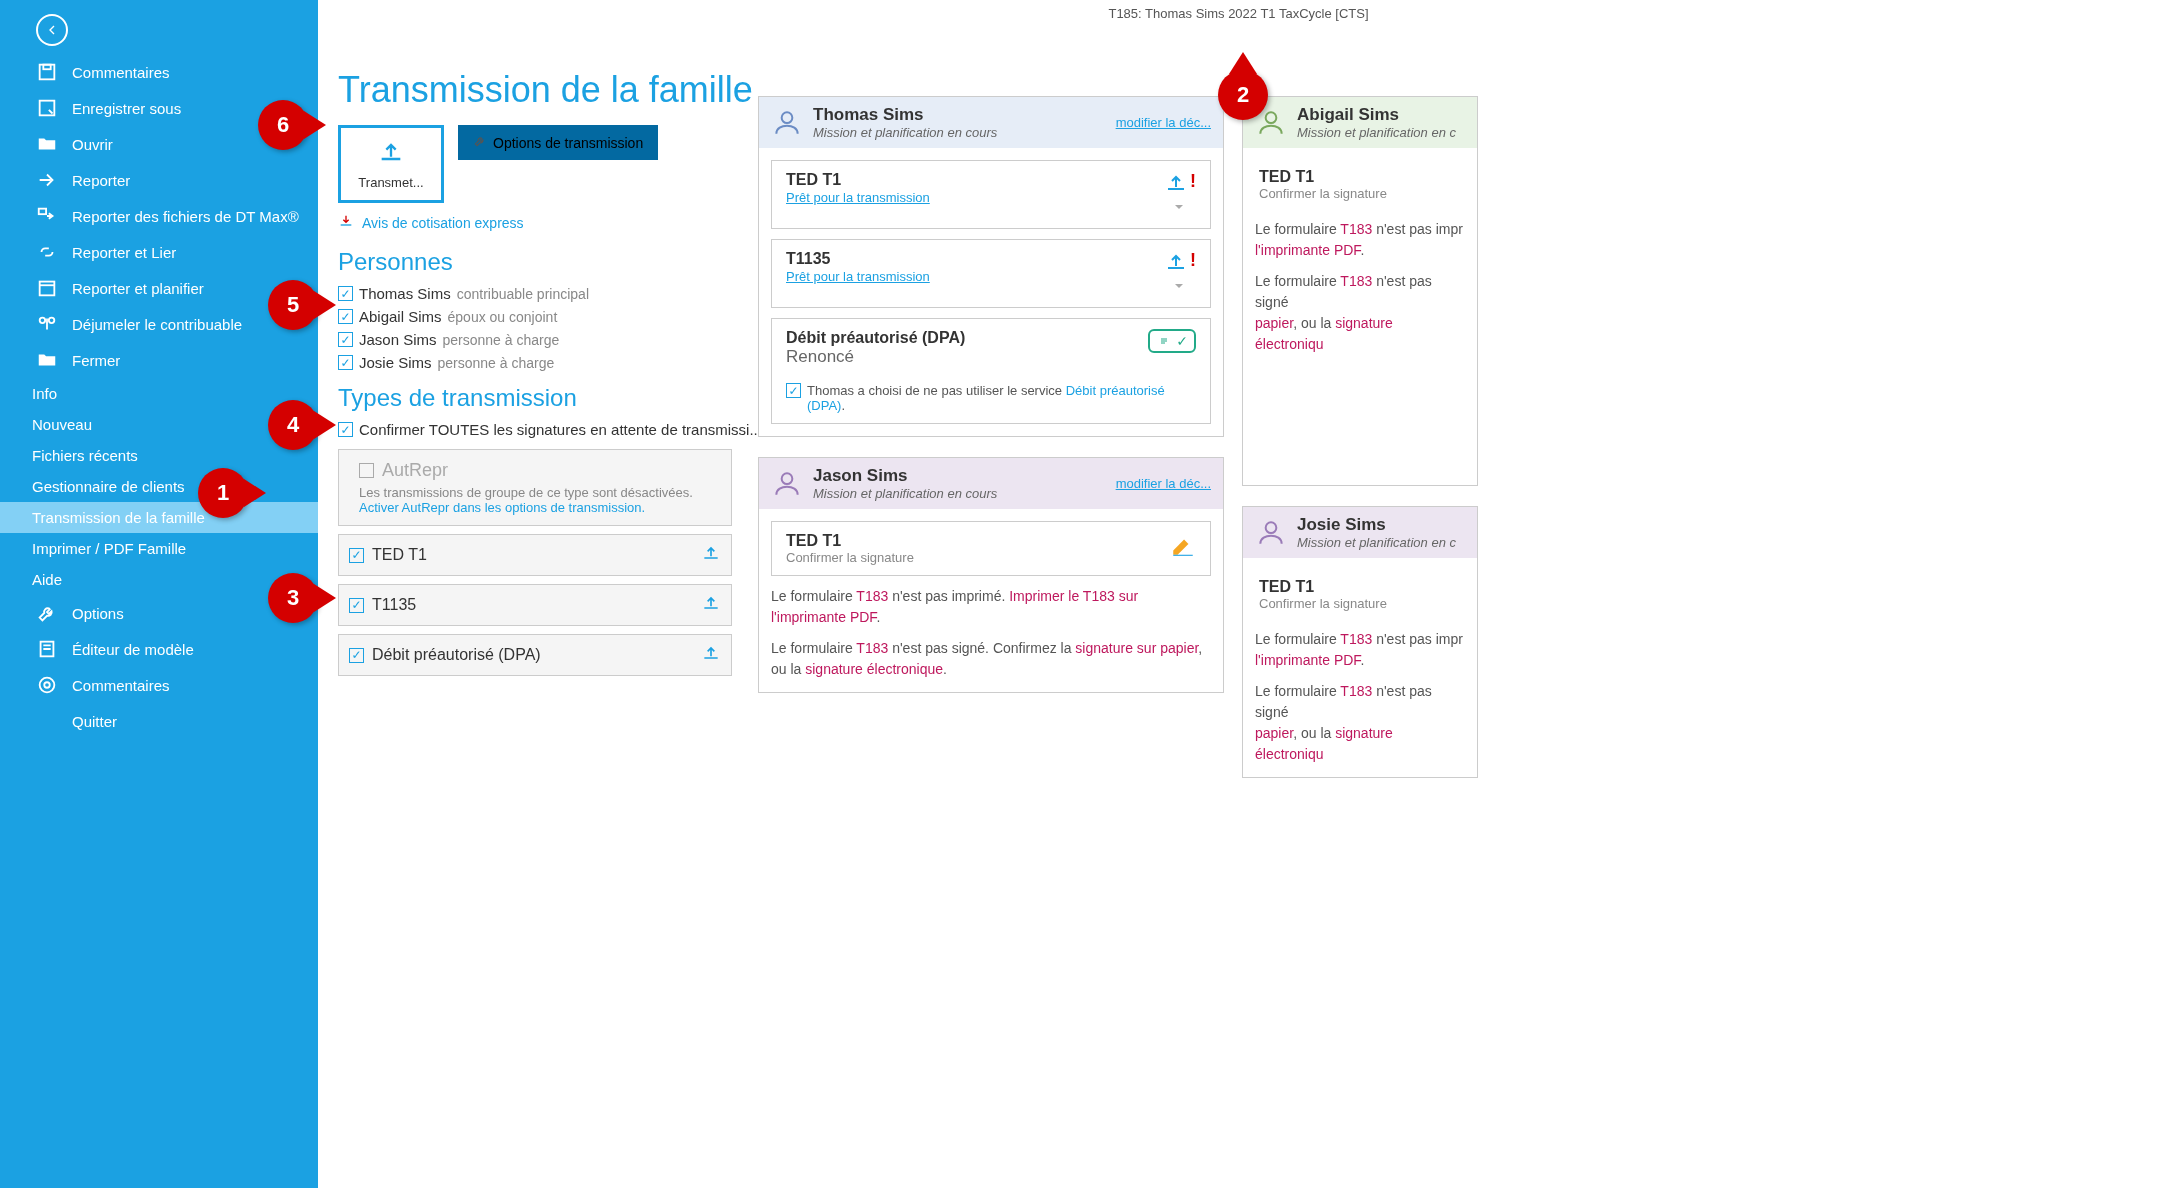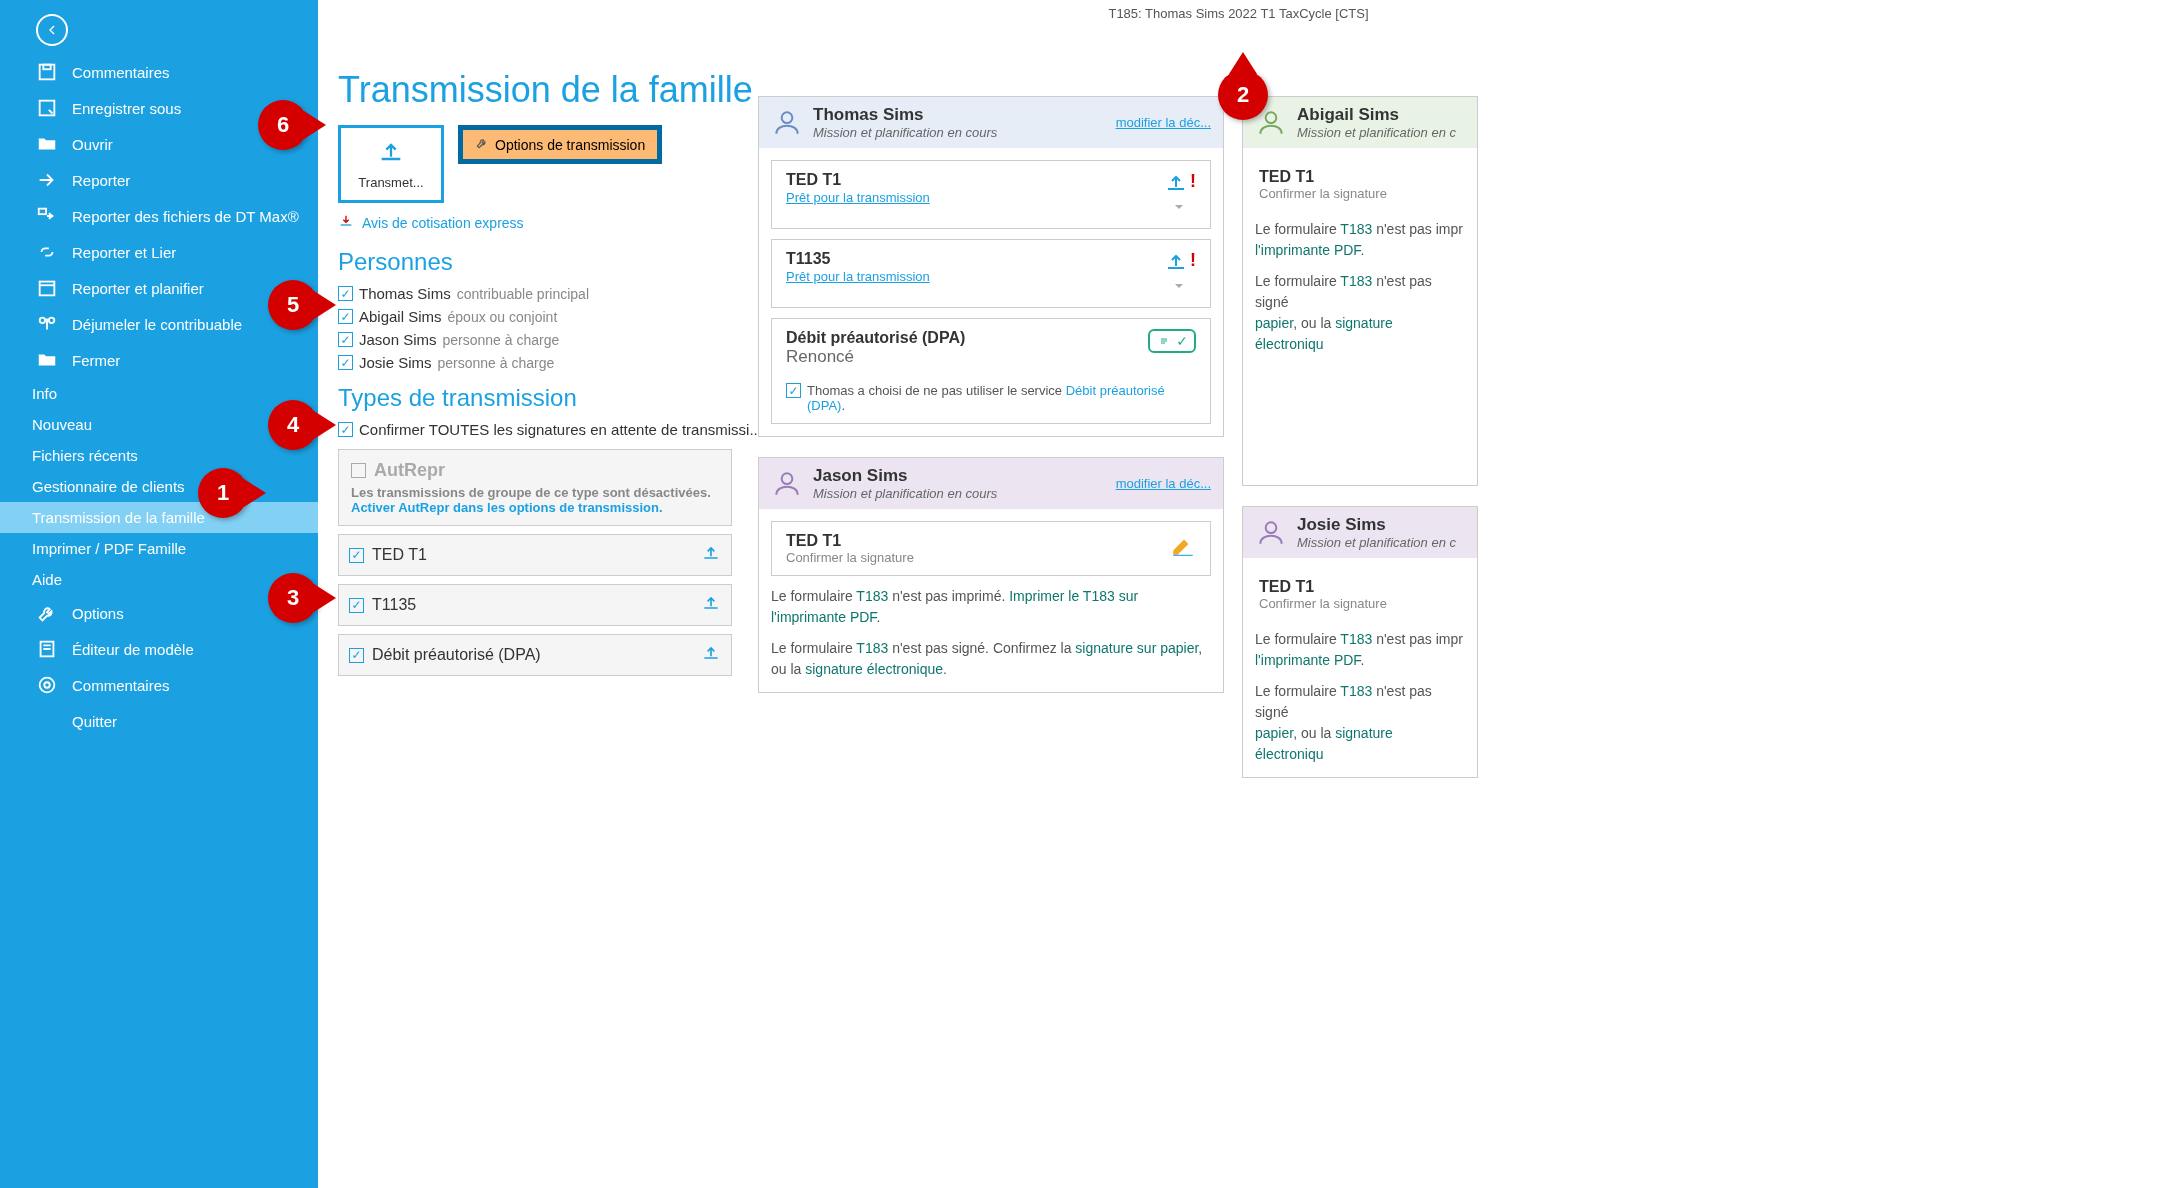--- a/index.html
+++ b/index.html
@@ -12,31 +12,31 @@
 .nav-item.selected { background: #83d0f5; }
 .nav-item .icon { width: 22px; height: 22px; margin-right: 14px; flex-shrink: 0; display: flex; align-items: center; justify-content: center; }
 .nav-item.sub { padding-left: 32px; }
 .main { flex: 1; display: flex; flex-direction: column; overflow: auto; gap: 32px; }
 .titlebar { text-align: center; padding: 6px 0; font-size: 13px; color: #555; }
 .content { padding: 0 20px 20px 20px; }
 .page-title { color: #1ba1e2; font-size: 36px; font-weight: 300; margin: 10px 0 14px 0; }
 .toolbar-row { display: flex; align-items: flex-start; gap: 14px; margin-bottom: 10px; }
 .transmit-btn { width: 106px; height: 78px; border: 3px solid #1ba1e2; background: #fff; display: flex; flex-direction: column; align-items: center; justify-content: center; cursor: pointer; font-size: 13px; color: #333; }
 .transmit-btn .up-icon { color: #1ba1e2; margin-bottom: 6px; }
-.options-btn { border: 5px solid #0369a1; background: #fdba74; padding: 6px 12px; cursor: pointer; font-size: 14px; display: inline-flex; align-items: center; gap: 6px; }
+.options-btn { border: 3px solid #0369a1; background: #0369a1; padding: 6px 12px; cursor: pointer; font-size: 14px; display: inline-flex; align-items: center; gap: 6px; }
 .express-row { display: flex; align-items: center; gap: 8px; margin: 6px 0 16px 0; }
 .express-row a { color: #1ba1e2; }
 .section-h { color: #1ba1e2; font-size: 24px; font-weight: 400; margin: 10px 0 6px 0; }
 .person-row { display: flex; align-items: center; gap: 6px; padding: 3px 0; font-size: 15px; }
 .person-row .role { color: #888; font-size: 14px; }
 .chk { width: 15px; height: 15px; border: 1px solid #1ba1e2; display: inline-flex; align-items: center; justify-content: center; flex-shrink: 0; }
 .chk.checked::after { content: "✓"; color: #1ba1e2; font-size: 12px; line-height: 1; }
 .chk.unchecked.gray { border-color: #aaa; }
 .tx-row { display: flex; align-items: center; gap: 6px; padding: 3px 0; font-size: 15px; }
-.disabled-box { border: 1px solid #ccc; background: #f5f5f5; padding: 10px 12px; margin: 8px 0; width: 394px; font-weight: bold; }
+.disabled-box { border: 1px solid #ccc; background: #f5f5f5; padding: 10px 20px; margin: 8px 0; width: 394px; }
 .disabled-box .t1 { color: #aaa; font-size: 18px; display: flex; align-items: center; gap: 8px; }
 .disabled-box .desc { color: #888; font-size: 13px; margin-top: 4px;}
 .disabled-box a { color: #1ba1e2; text-decoration: none; }
 .tx-type-row { border: 1px solid #ccc; background: #f5f5f5; padding: 8px 10px; margin: 8px 0; width: 394px; display: flex; align-items: center; justify-content: space-between; font-size: 16px; }
 .tx-type-row .lbl { display: flex; align-items: center; gap: 8px; }
 .up-sm { color: #1ba1e2; }
 .two-col { position: absolute; left: 758px; top: 96px; display: flex; gap: 18px; }
 .col { display: flex; flex-direction: column; gap: 20px; }
 .card { border: 1px solid #ccc; width: 466px; background: #fff; }
 .card.narrow { width: 236px; }
@@ -58,21 +58,21 @@
 .exclaim { color: #d40000; font-weight: bold; font-size: 18px; }
 .chev-down { color: #aaa; }
 .dpa-box { border: 1px solid #ccc; padding: 10px 14px; }
 .dpa-box .dpa-title { font-weight: 600; font-size: 16px; }
 .dpa-box .dpa-sub { color: #666; font-size: 17px; margin-bottom: 16px; }
 .dpa-row { display: flex; justify-content: space-between; }
 .dpa-check-line { display: flex; align-items: flex-start; gap: 6px; font-size: 13px; color: #555; }
 .dpa-check-line a { color: #1ba1e2; text-decoration: none; }
 .badge-ok { border: 2px solid #2a8; border-radius: 6px; padding: 2px 6px; color: #2a8; display: inline-flex; align-items: center; gap: 2px; height: 24px; }
 .note-text { font-size: 14px; color: #555; line-height: 1.5; }
-.note-text a { color: #0f766e; text-decoration: none; margin-top: 11px; }
+.note-text a { color: #be185d; text-decoration: none; margin-top: 11px; }
 .pencil { color: #f5a623; }
 .callout { position: absolute; width: 50px; height: 50px; border-radius: 50%; background: #d40000; color: #fff; font-weight: bold; font-size: 22px; display: flex; align-items: center; justify-content: center; box-shadow: 2px 2px 5px rgba(0,0,0,0.3); }
 .callout::after { content: ""; position: absolute; right: -18px; top: 50%; transform: translateY(-50%); border-left: 22px solid #d40000; border-top: 14px solid transparent; border-bottom: 14px solid transparent; }
 .callout.up::after { right: auto; left: 50%; top: -18px; transform: translateX(-50%); border-left: 14px solid transparent; border-right: 14px solid transparent; border-bottom: 22px solid #d40000; border-top: none; }
 a { cursor: pointer; }
 </style>
 </head>
 <body>
 
 <div class="app">

